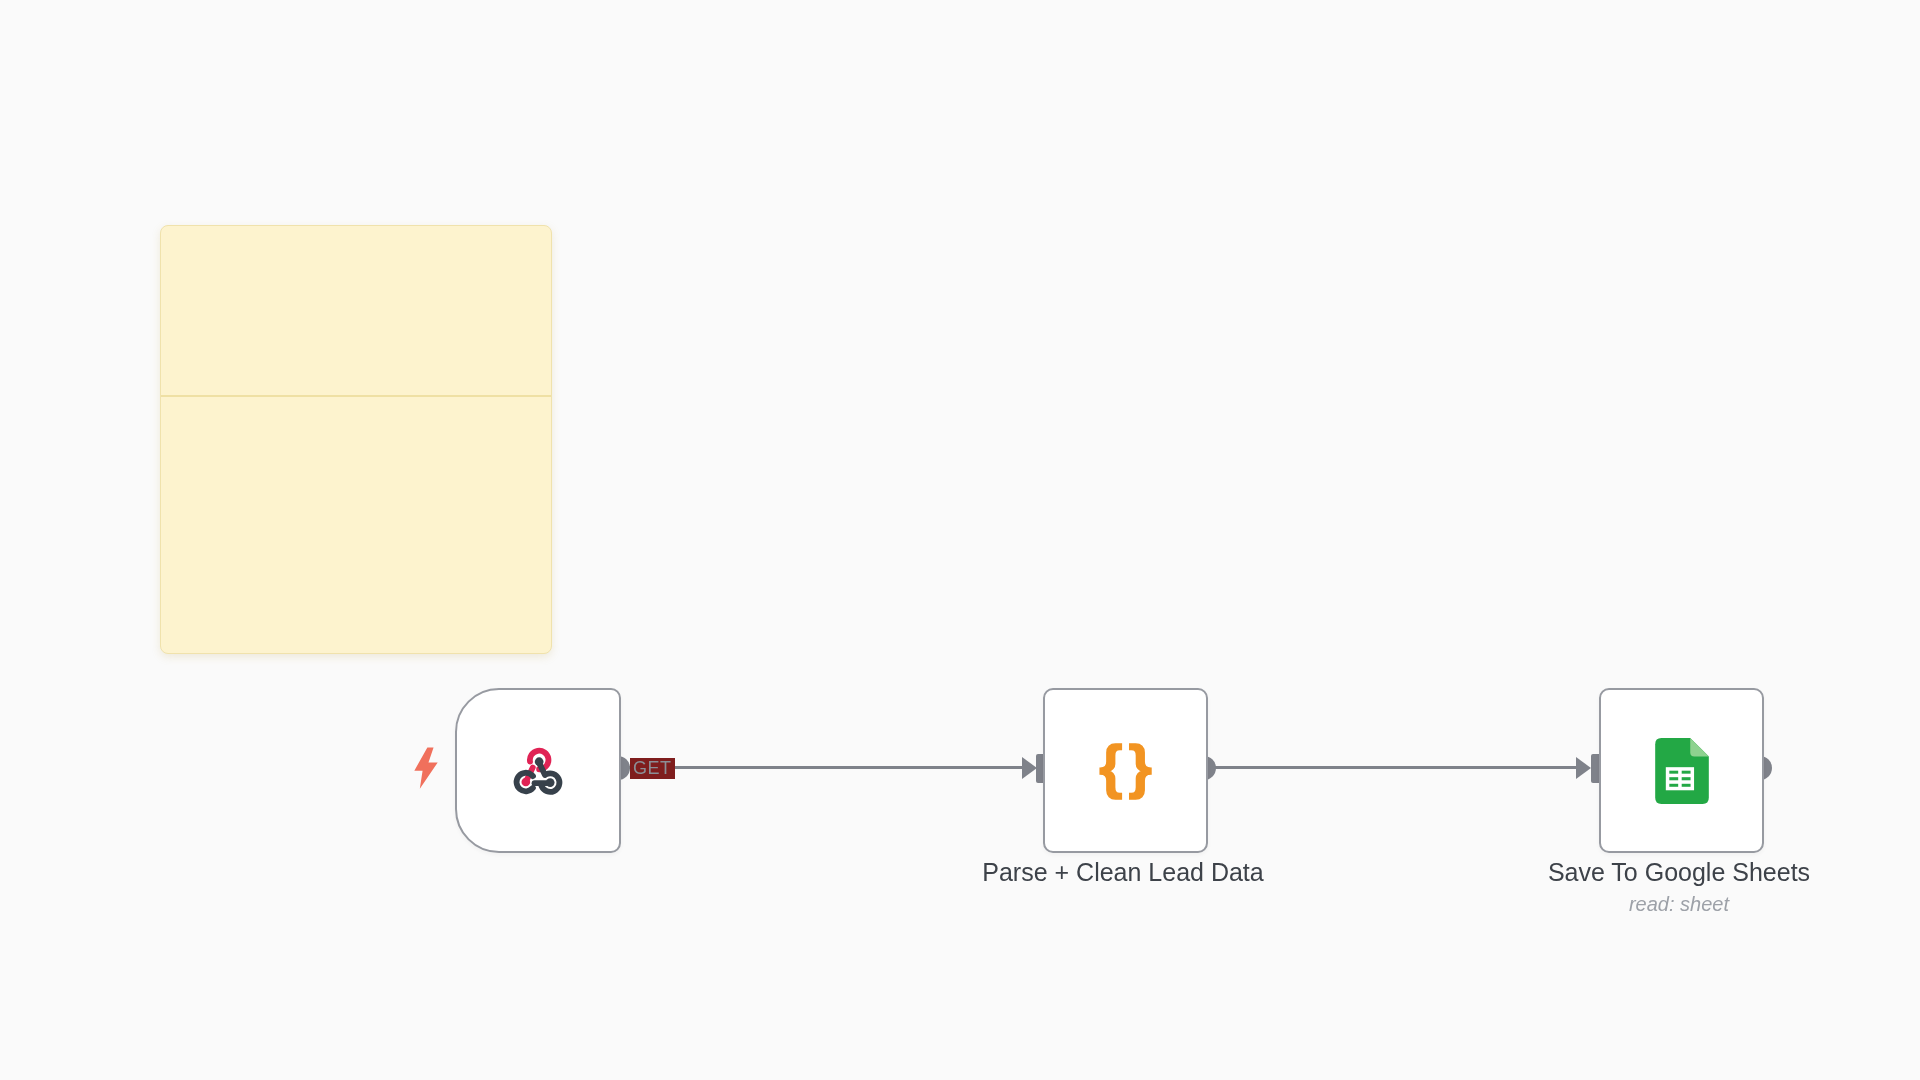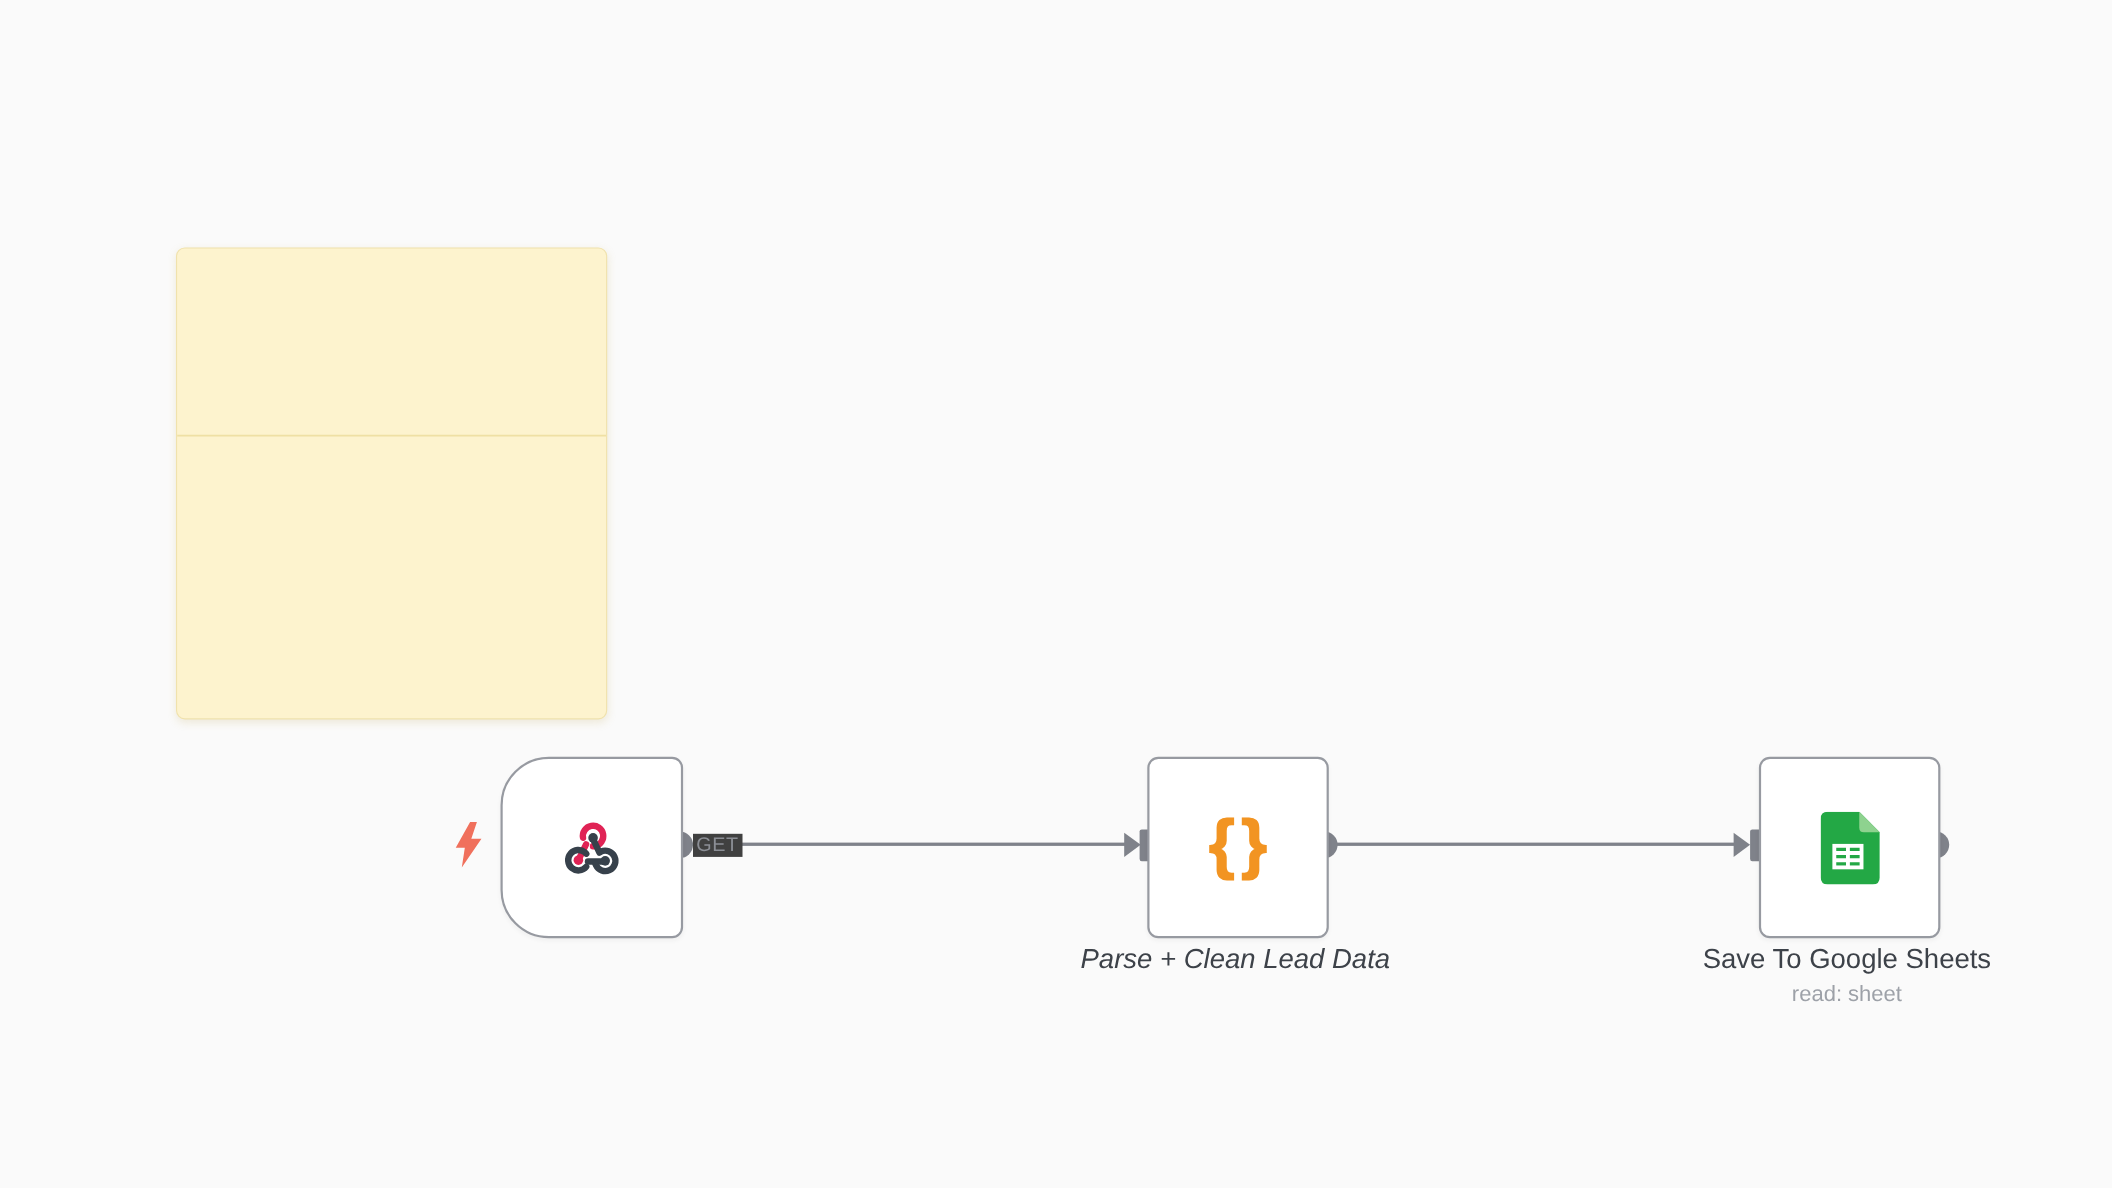--- a/index.html
+++ b/index.html
@@ -14,39 +14,39 @@
   .sticky-bottom{height:254px;border-radius:0 0 8px 8px;}
 
   
   .conn-line{position:absolute;height:3px;background:#7F828A;top:766px;}
   .conn-arrow{position:absolute;top:757px;width:0;height:0;
     border-top:11px solid transparent;border-bottom:11px solid transparent;
     border-left:15px solid #7F828A;}
   .endpoint-bar{position:absolute;top:754px;width:11px;height:29px;background:#7F828A;border-radius:2px;}
   .out-dot{position:absolute;top:756px;width:24px;height:24px;border-radius:50%;background:#7F828A;}
   .conn-label{position:absolute;top:758px;font-size:18px;line-height:21px;color:#8B8E95;
-    background:#404040;padding:0 3px;letter-spacing:.5px;}
+    background:#7f1d1d;padding:0 3px;letter-spacing:.5px;}
 
   
   .node{position:absolute;top:688px;background:#FFFFFF;border:2px solid #979AA1;
     box-shadow:0 2px 4px rgba(0,0,0,.04);display:flex;align-items:center;justify-content:center;}
   .node-webhook{left:455px;width:162px;height:161px;border-radius:44px 10px 10px 44px;}
   .node-code{left:1043px;width:161px;height:161px;border-radius:10px;}
   .node-sheets{left:1599px;width:161px;height:161px;border-radius:10px;}
 
   .bolt{position:absolute;left:409px;top:746px;width:34px;height:44px;}
 
   .braces{display:flex;gap:6px;color:#F29422;font-size:60px;font-weight:700;
     line-height:60px;-webkit-text-stroke:1.5px #F29422;transform:translateY(-4px);}
 
   
   .node-label{position:absolute;top:858px;width:400px;text-align:center;
     font-size:25px;font-weight:500;color:#3D4249;}
   .node-sublabel{position:absolute;top:893px;width:400px;text-align:center;
-    font-size:20px;font-weight:400;color:#9DA1A8;}
+    font-size:20px;font-weight:400;color:#9DA1A8;font-style:italic;}
 </style>
 </head>
 <body>
 
 <div class="canvas">
 
   <div class="sticky">
     <div class="sticky-top"></div>
     <div class="sticky-bottom"></div>
   </div>
@@ -97,17 +97,17 @@
       <path d="M34 0 L52 18 H38 Q34 18 34 14 Z" fill="#8ED28F"></path>
       <g stroke="#FFFFFF" stroke-width="3.4" fill="none">
         <rect x="12" y="30" width="24" height="19"></rect>
         <line x1="12" y1="36.3" x2="36" y2="36.3"></line>
         <line x1="12" y1="42.7" x2="36" y2="42.7"></line>
         <line x1="24" y1="30" x2="24" y2="49"></line>
       </g>
     </svg>
   </div>
 
-  <div class="node-label" style="left:923px;font-style:italic;">Parse + Clean Lead Data</div>
+  <div class="node-label" style="left:923px;">Parse + Clean Lead Data</div>
   <div class="node-label" style="left:1479px;">Save To Google Sheets</div>
   <div class="node-sublabel" style="left:1479px;">read: sheet</div>
 
 </div>
 
 </body></html>

